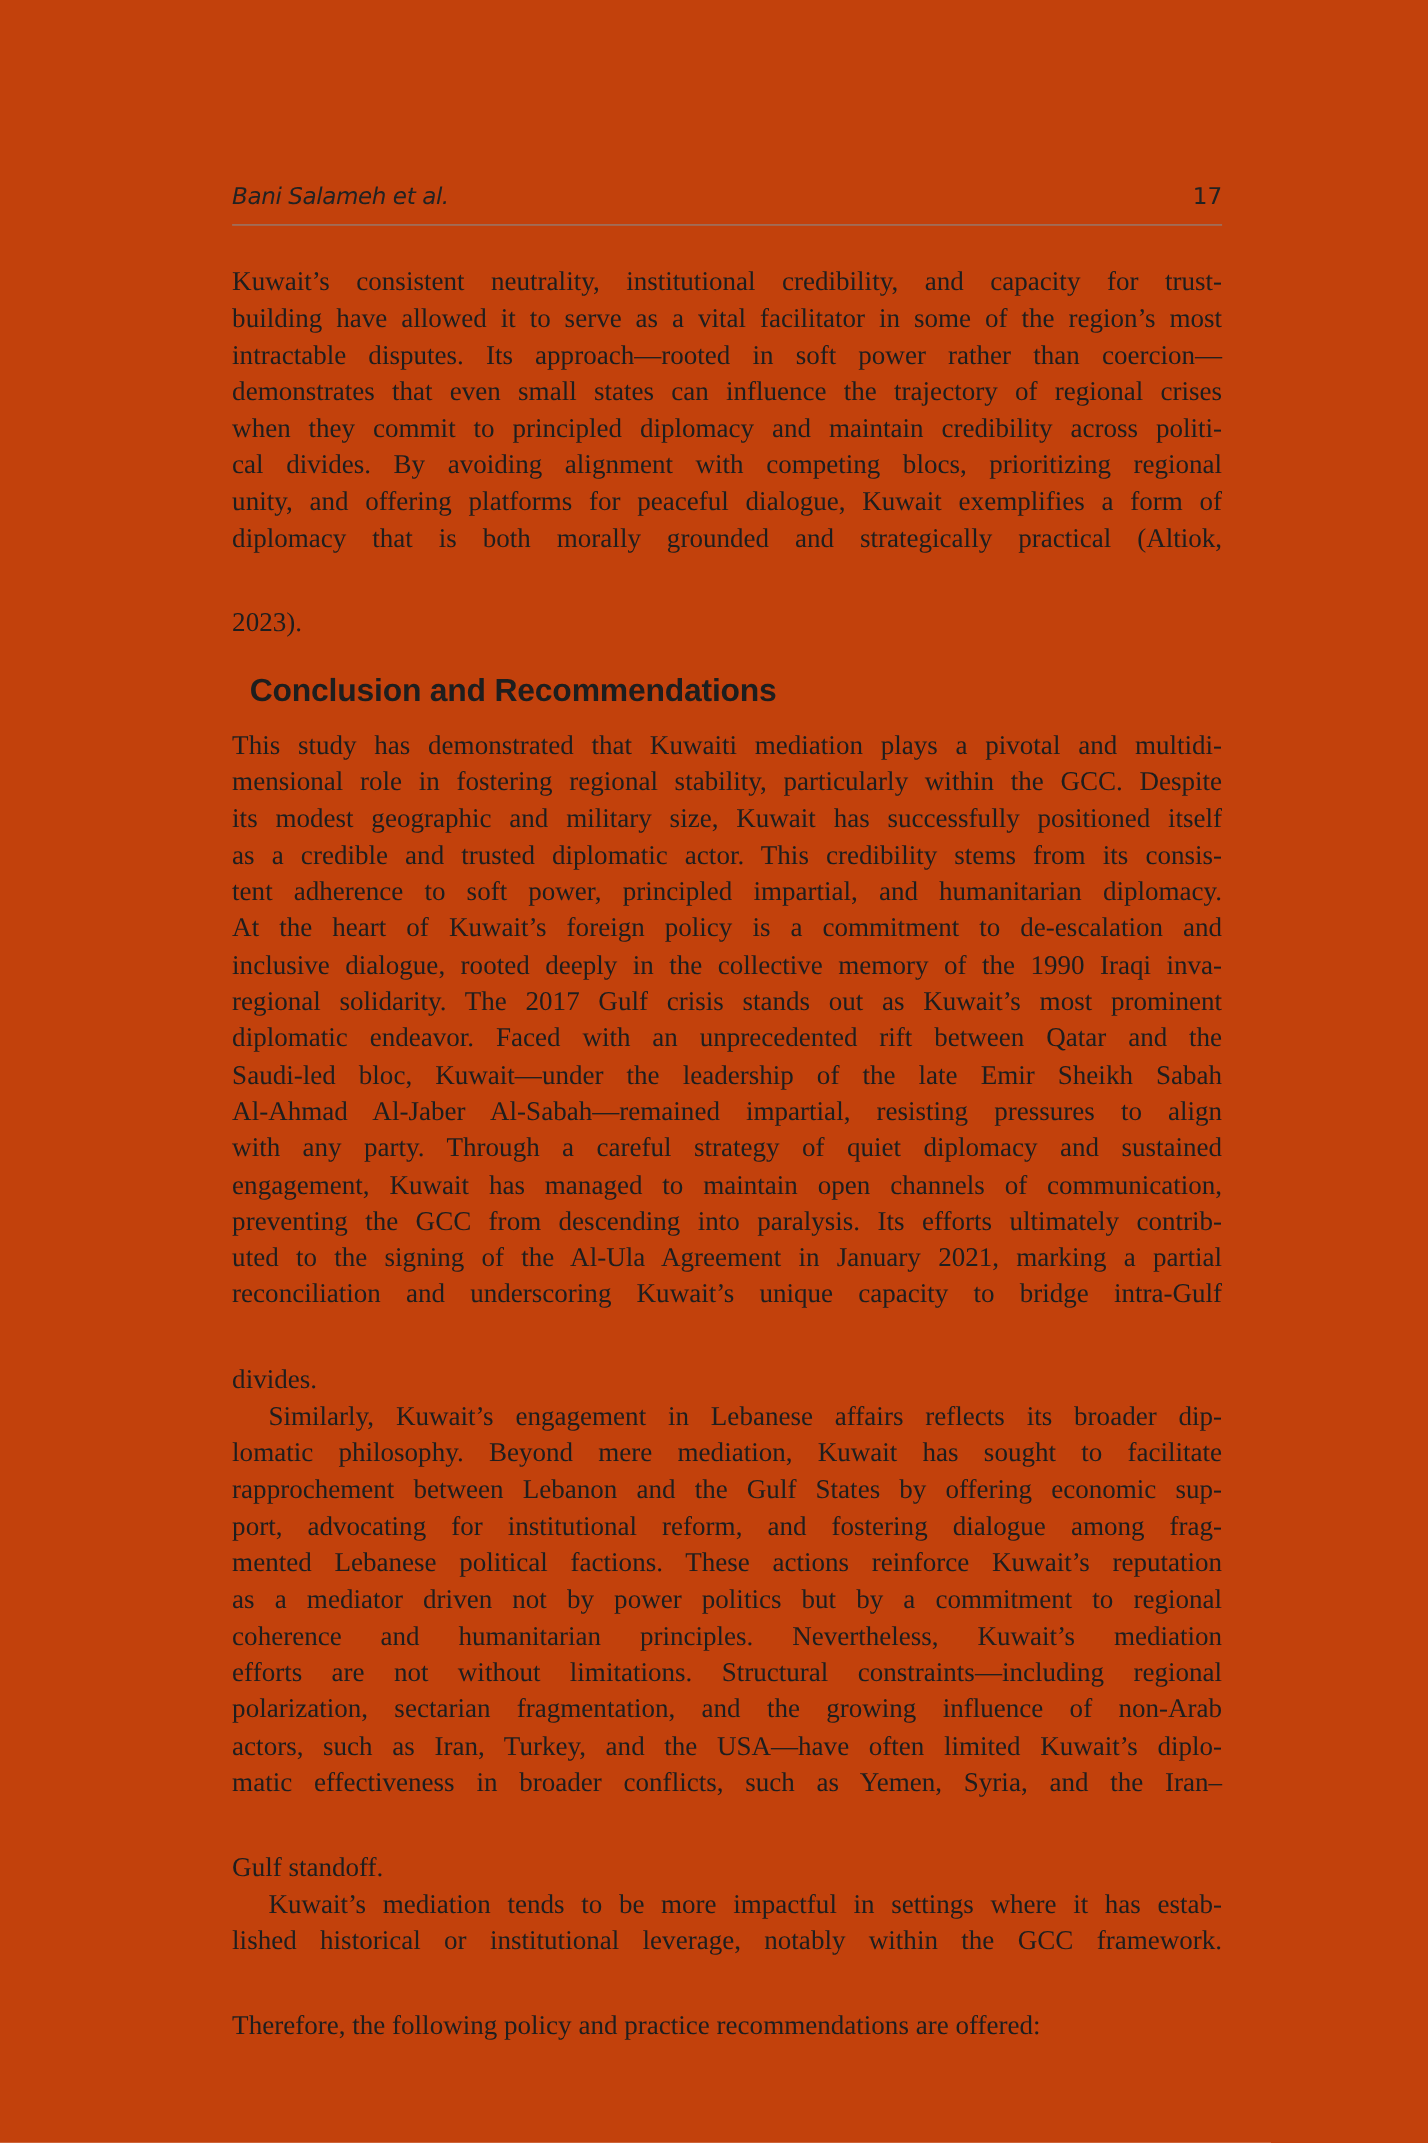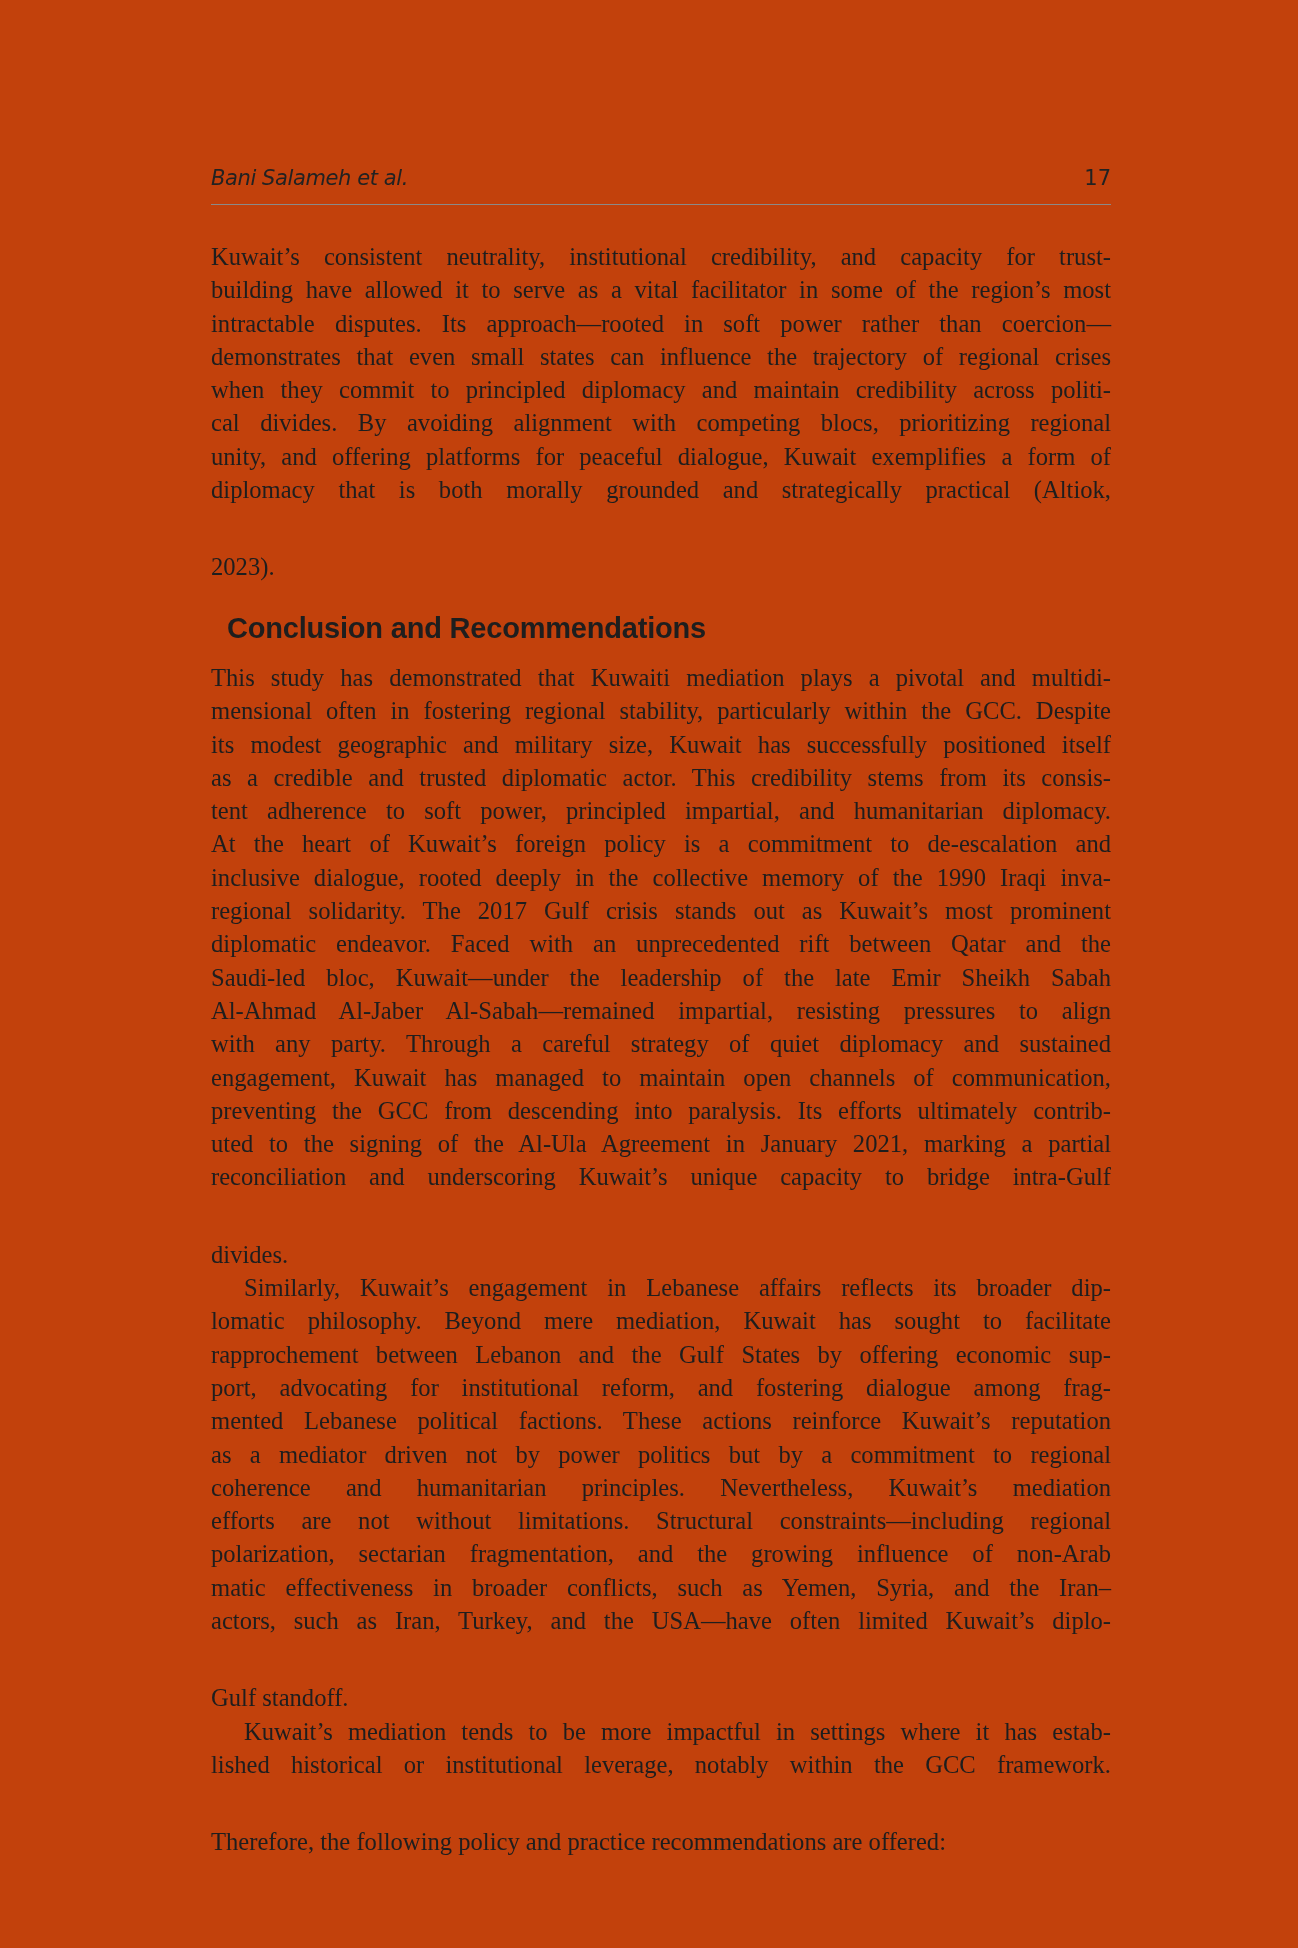--- a/index.html
+++ b/index.html
@@ -111,21 +111,21 @@
     <span class="line">unity, and offering platforms for peaceful dialogue, Kuwait exemplifies a form of</span>
     <span class="line">diplomacy that is both morally grounded and strategically practical (Altiok,</span>
     <span class="line last">2023).</span>
   </div>
 
   <h2 id="section-heading">Conclusion and Recommendations</h2>
 
   <div class="body-text" id="section-body">
     <div>
       <span class="line">This study has demonstrated that Kuwaiti mediation plays a pivotal and multidi-</span>
-      <span class="line">mensional often in fostering regional stability, particularly within the GCC. Despite</span>
+      <span class="line">mensional role in fostering regional stability, particularly within the GCC. Despite</span>
       <span class="line">its modest geographic and military size, Kuwait has successfully positioned itself</span>
       <span class="line">as a credible and trusted diplomatic actor. This credibility stems from its consis-</span>
       <span class="line">tent adherence to soft power, principled impartial, and humanitarian diplomacy.</span>
       <span class="line">At the heart of Kuwait’s foreign policy is a commitment to de-escalation and</span>
       <span class="line">inclusive dialogue, rooted deeply in the collective memory of the 1990 Iraqi inva-</span>
       <span class="line">regional solidarity. The 2017 Gulf crisis stands out as Kuwait’s most prominent</span>
       <span class="line">diplomatic endeavor. Faced with an unprecedented rift between Qatar and the</span>
       <span class="line">Saudi-led bloc, Kuwait—under the leadership of the late Emir Sheikh Sabah</span>
       <span class="line">Al-Ahmad Al-Jaber Al-Sabah—remained impartial, resisting pressures to align</span>
       <span class="line">with any party. Through a careful strategy of quiet diplomacy and sustained</span>
@@ -138,22 +138,22 @@
     <div>
       <span class="line indent">Similarly, Kuwait’s engagement in Lebanese affairs reflects its broader dip-</span>
       <span class="line">lomatic philosophy. Beyond mere mediation, Kuwait has sought to facilitate</span>
       <span class="line">rapprochement between Lebanon and the Gulf States by offering economic sup-</span>
       <span class="line">port, advocating for institutional reform, and fostering dialogue among frag-</span>
       <span class="line">mented Lebanese political factions. These actions reinforce Kuwait’s reputation</span>
       <span class="line">as a mediator driven not by power politics but by a commitment to regional</span>
       <span class="line">coherence and humanitarian principles. Nevertheless, Kuwait’s mediation</span>
       <span class="line">efforts are not without limitations. Structural constraints—including regional</span>
       <span class="line">polarization, sectarian fragmentation, and the growing influence of non-Arab</span>
+      <span class="line">actors, such as Iran, Turkey, and the USA—have often limited Kuwait’s diplo-</span>
       <span class="line">matic effectiveness in broader conflicts, such as Yemen, Syria, and the Iran–</span>
-      <span class="line">actors, such as Iran, Turkey, and the USA—have often limited Kuwait’s diplo-</span>
       <span class="line last">Gulf standoff.</span>
     </div>
     <div>
       <span class="line indent">Kuwait’s mediation tends to be more impactful in settings where it has estab-</span>
       <span class="line">lished historical or institutional leverage, notably within the GCC framework.</span>
       <span class="line last">Therefore, the following policy and practice recommendations are offered:</span>
     </div>
   </div>
 
 </div>

